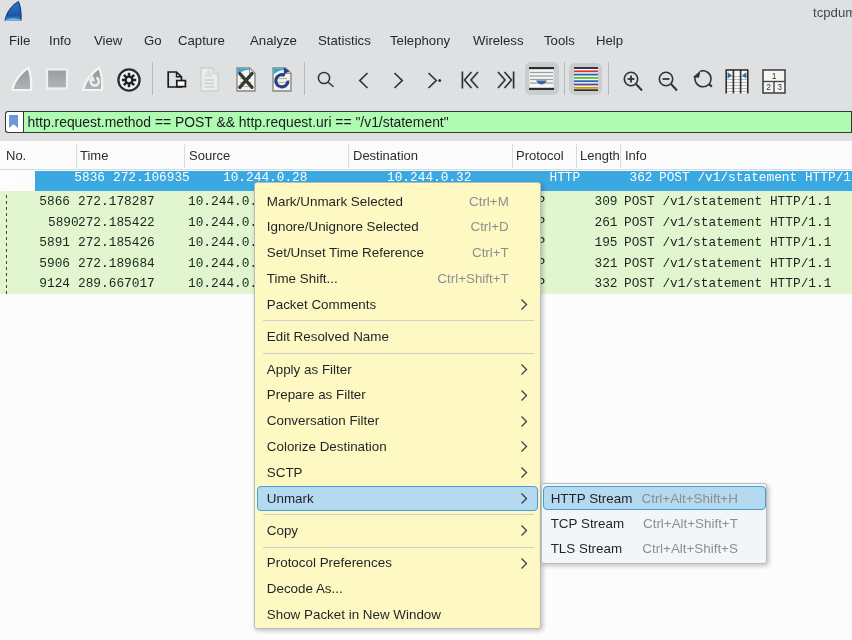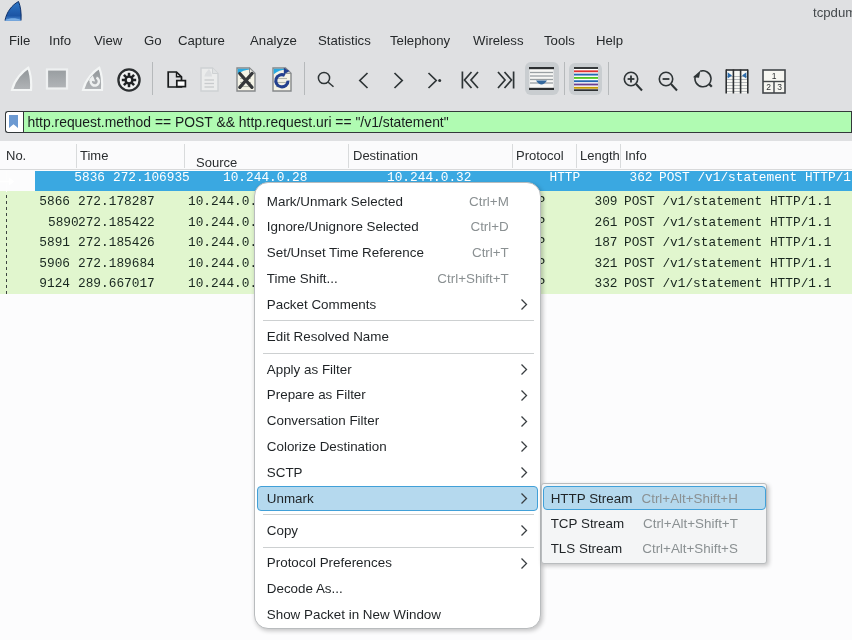--- a/index.html
+++ b/index.html
@@ -257,21 +257,21 @@
 </div>
 <div class="abs" style="left:23px; top:110.5px; width:829px; height:22.5px; background:#b0fbb2; border:1.5px solid #33383a; border-left:1.5px solid #33383a;">
   <div class="abs" style="left:3.5px; top:2px; font-size:13.9px; color:#191c1e;">http.request.method == POST &amp;&amp; http.request.uri == "/v1/statement"</div>
 </div>
 
 <div class="abs" style="left:0; top:140.5px; width:852px; height:499.5px; background:#fcfcfd;"></div>
 
 <div class="abs" style="left:0; top:140.5px; width:852px; height:29.5px; background:#fbfbfc; border-bottom:1px solid #d8d9da;">
   <div class="hdrtxt" style="left:6px;">No.</div>
   <div class="hdrtxt" style="left:80px;">Time</div>
-  <div class="hdrtxt" style="left:196px;margin-top:7px;">Source</div>
+  <div class="hdrtxt" style="left:189px;">Source</div>
   <div class="hdrtxt" style="left:353px;">Destination</div>
   <div class="hdrtxt" style="left:516px;">Protocol</div>
   <div class="hdrtxt" style="left:580px; width:39px; overflow:hidden;">Length</div>
   <div class="hdrtxt" style="left:625px;">Info</div>
   <div class="sep-v" style="left:75.5px; top:3px; height:24px; background:#d9dbdc;"></div>
   <div class="sep-v" style="left:183.5px; top:3px; height:24px; background:#d9dbdc;"></div>
   <div class="sep-v" style="left:347.5px; top:3px; height:24px; background:#d9dbdc;"></div>
   <div class="sep-v" style="left:511.5px; top:3px; height:24px; background:#d9dbdc;"></div>
   <div class="sep-v" style="left:575.5px; top:3px; height:24px; background:#d9dbdc;"></div>
   <div class="sep-v" style="left:619.5px; top:3px; height:24px; background:#d9dbdc;"></div>
@@ -304,21 +304,21 @@
     <span style="left:514.5px;">HTTP</span>
     <span style="left:540px; width:77.5px; text-align:right;">261</span>
     <span style="left:624px;">POST /v1/statement HTTP/1.1</span>
   </div>
   <div class="row grn" style="top:232.15px;">
     <span style="left:0; width:70px; text-align:right;">5891</span>
     <span style="left:78px;">272.185426</span>
     <span style="left:188px;">10.244.0.32</span>
     <span style="left:352px;">10.244.0.31</span>
     <span style="left:514.5px;">HTTP</span>
-    <span style="left:540px; width:77.5px; text-align:right;">187</span>
+    <span style="left:540px; width:77.5px; text-align:right;">195</span>
     <span style="left:624px;">POST /v1/statement HTTP/1.1</span>
   </div>
   <div class="row grn" style="top:252.7px;">
     <span style="left:0; width:70px; text-align:right;">5906</span>
     <span style="left:78px;">272.189684</span>
     <span style="left:188px;">10.244.0.28</span>
     <span style="left:352px;">10.244.0.32</span>
     <span style="left:514.5px;">HTTP</span>
     <span style="left:540px; width:77.5px; text-align:right;">321</span>
     <span style="left:624px;">POST /v1/statement HTTP/1.1</span>
@@ -335,21 +335,21 @@
 </div>
 
 <div class="abs" style="left:6px; top:171px; width:1.3px; height:123px; background:repeating-linear-gradient(to bottom, #3d4540 0 3px, transparent 3px 6px);"></div>
 
 <div class="abs" style="left:6px; top:171px; width:1.3px; height:20.5px; background:#fdfdfd;"></div>
 <svg class="abs" style="left:0; top:175px;" width="16" height="13" viewBox="0 0 16 13">
   <path d="M0 6.5 H10" stroke="#ffffff" stroke-width="1.6"></path>
   <path d="M9 2.5 L14.5 6.5 L9 10.5 Z" fill="#ffffff"></path>
 </svg>
 
-<div id="ctxmenu" class="abs" style="left:253.8px; top:181.5px; width:287px; height:447px; background:#ffffff; border:1px solid #b9bcbe; border-radius:14px; box-shadow:1.5px 2px 4px rgba(0,0,0,0.22); font-size:13.4px; color:#1f2326; padding:6.2px 0;">
+<div id="ctxmenu" class="abs" style="left:253.8px; top:181.5px; width:287px; height:447px; background:#fef9c3; border:1px solid #b9bcbe; border-radius:3px; box-shadow:1.5px 2px 4px rgba(0,0,0,0.22); font-size:13.4px; color:#1f2326; padding:6.2px 0;">
   <div class="mi">
       <span class="lbl">Mark/Unmark Selected</span>
       <span class="sc">Ctrl+M</span>
     </div>
   <div class="mi">
       <span class="lbl">Ignore/Unignore Selected</span>
       <span class="sc">Ctrl+D</span>
     </div>
   <div class="mi">
       <span class="lbl">Set/Unset Time Reference</span>

